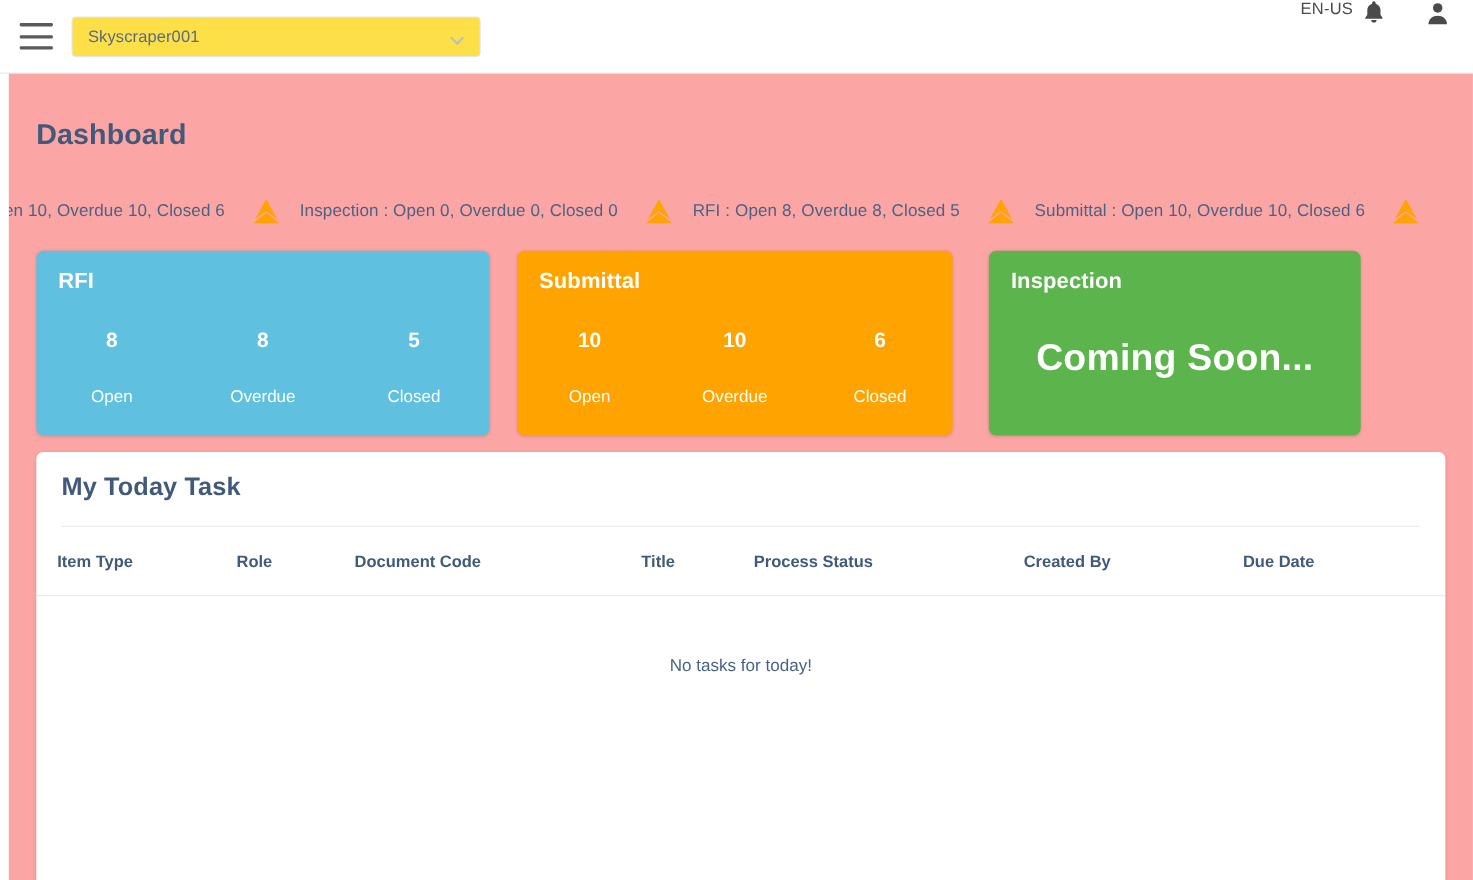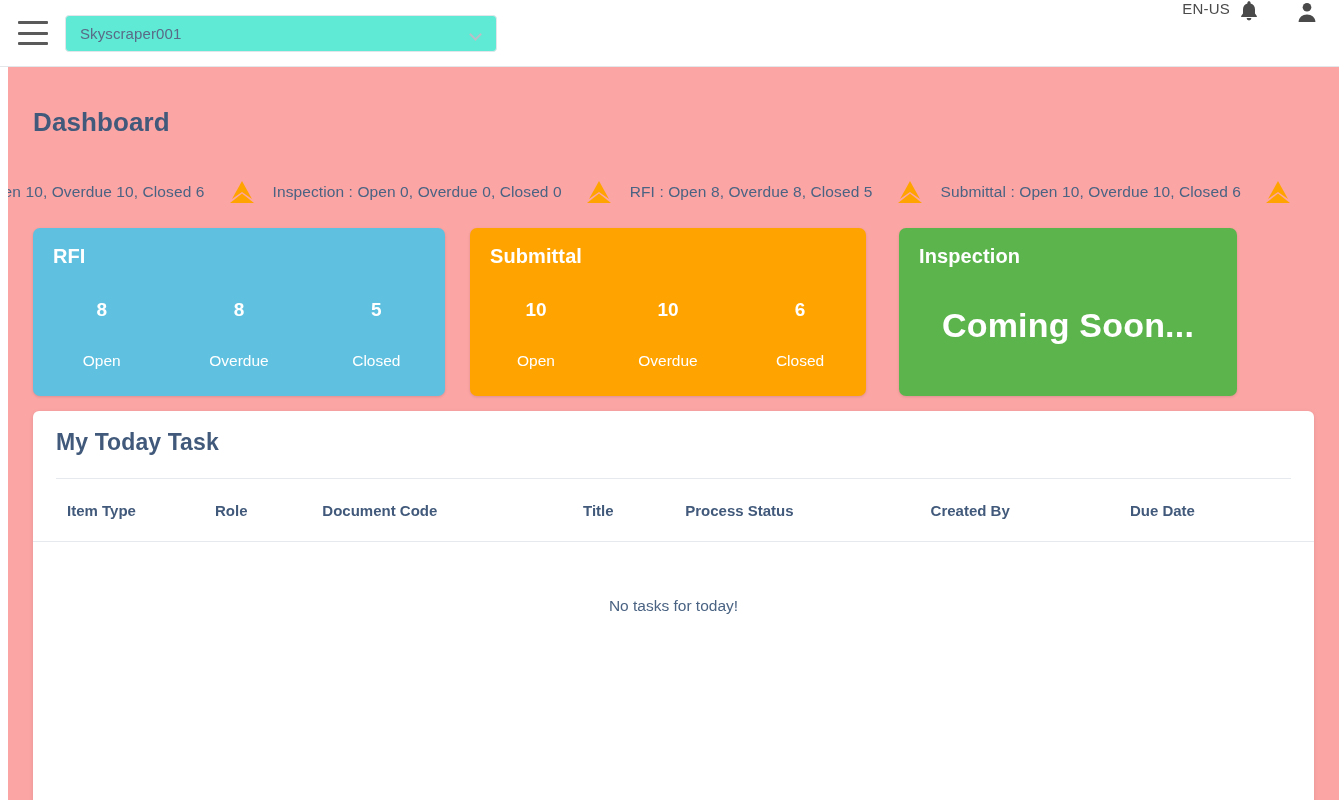--- a/index.html
+++ b/index.html
@@ -49,23 +49,23 @@
     height: 3px;
     width: 100%;
     background: #5a5a5a;
     border-radius: 1px;
   }
 
   .project-select {
     position: absolute;
     left: 65px;
     top: 15px;
-    width: 432px;
+    width: 372px;
     height: 37px;
-    background: #5eead4;
+    background: #fde047;
     border: 1px solid #e2e6ea;
     border-radius: 4px;
     display: flex;
     align-items: center;
     padding: 0 12px 0 14px;
     cursor: pointer;
   }
   .project-select .psel-value {
     flex: 1;
     font-size: 15px;
@@ -277,21 +277,21 @@
   }
   .task-table th {
     text-align: left;
     font-size: 15px;
     font-weight: bold;
     color: #41597a;
     padding: 23px 0 22px 0;
     border-bottom: 1px solid #e6eaee;
     white-space: nowrap;
   }
-  .task-table th.c0 { padding-left: 34px; width: 178px; }
+  .task-table th.c0 { padding-left: 19px; width: 178px; }
   .task-table th.c1 { width: 105px; }
   .task-table th.c2 { width: 255px; }
   .task-table th.c3 { width: 100px; }
   .task-table th.c4 { width: 240px; }
   .task-table th.c5 { width: 195px; }
   .task-table th.c6 { width: 180px; }
 
   .task-empty {
     position: absolute;
     left: 0;

